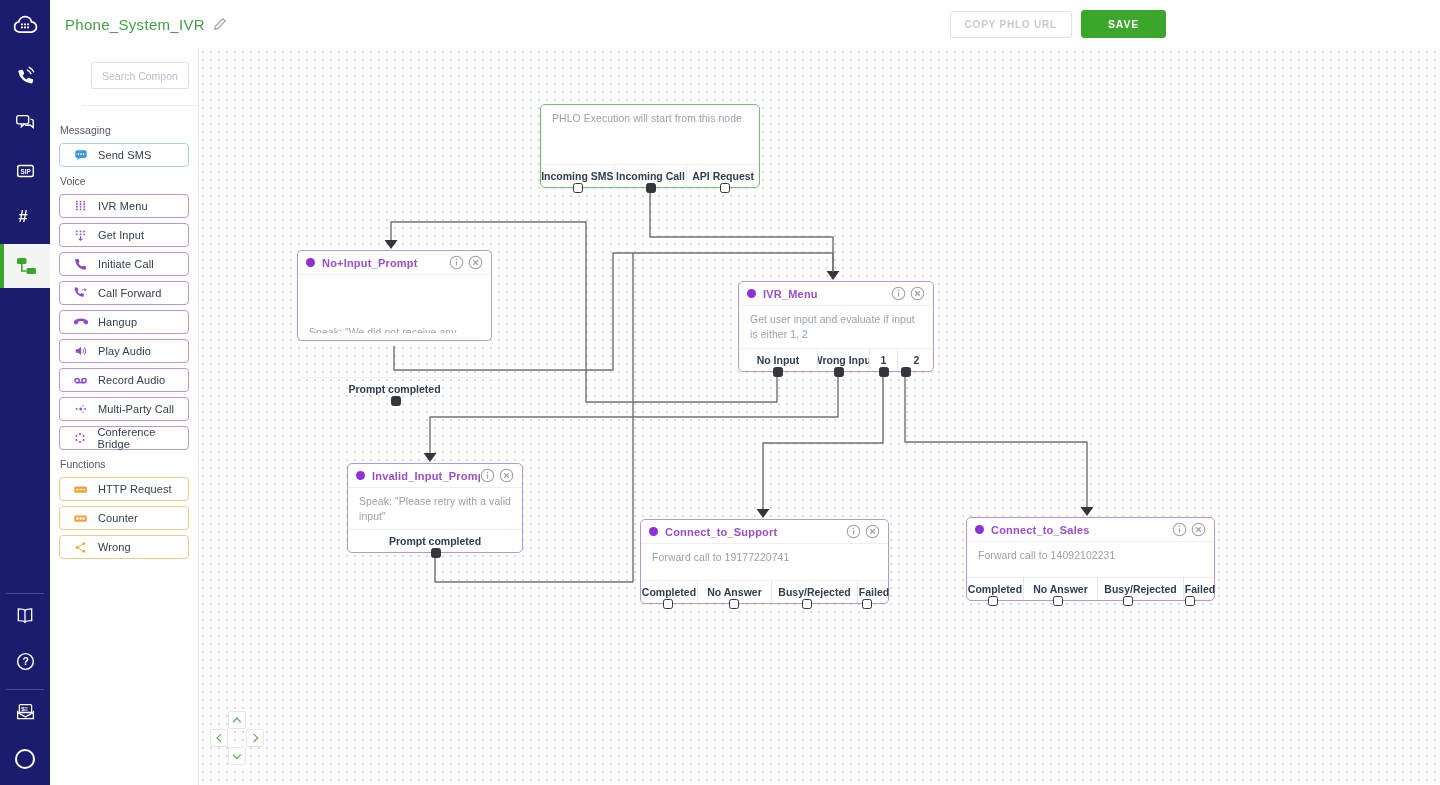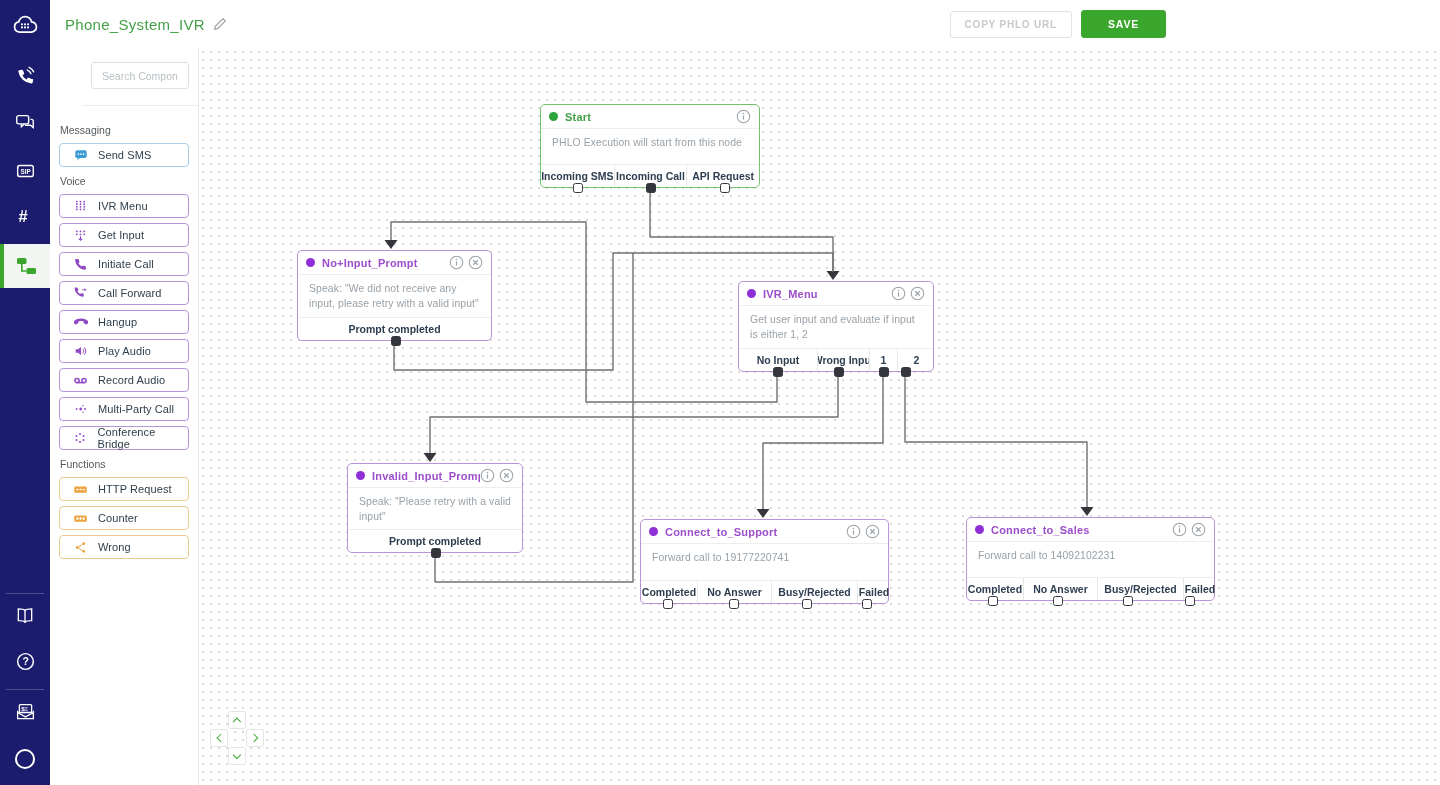--- a/index.html
+++ b/index.html
@@ -339,44 +339,31 @@
     <path d="M384.5,240 L397.5,240 L391,249 Z" fill="#35363c"></path>
     <polyline points="838,373 838,417 430,417 430,454" fill="none" stroke="#6e7072" stroke-width="1.4" stroke-linejoin="round"></polyline>
     <path d="M423.5,453 L436.5,453 L430,462 Z" fill="#35363c"></path>
     <polyline points="883,373 883,443 763,443 763,510" fill="none" stroke="#6e7072" stroke-width="1.4" stroke-linejoin="round"></polyline>
     <path d="M756.5,509 L769.5,509 L763,518 Z" fill="#35363c"></path>
     <polyline points="905,373 905,442 1087,442 1087,508" fill="none" stroke="#6e7072" stroke-width="1.4" stroke-linejoin="round"></polyline>
     <path d="M1080.5,507 L1093.5,507 L1087,516 Z" fill="#35363c"></path>
   </svg>
 <div id="flow-layer">
     <div class="flow-node theme-green" style="left: 540px; top: 104px; width: 220px; height: 84px;">
-      <div class="node-header">
-        <span class="node-dot"></span>
-        <span class="node-title">Start</span>
-        <span class="node-hicons">
-          <span>
-            <svg width="15" height="15" viewBox="0 0 16 16">
-              <circle cx="8" cy="8" r="6.7" fill="none" stroke="#9aa1a7" stroke-width="1.1"></circle>
-              <circle cx="8" cy="4.8" r=".85" fill="#9aa1a7"></circle>
-              <rect x="7.35" y="6.6" width="1.3" height="4.6" rx=".6" fill="#9aa1a7"></rect>
-            </svg>
-          </span>
-        </span>
-      </div>
       <div class="node-body" style="white-space: nowrap;">PHLO Execution will start from this node</div>
       <div class="node-footer" style="grid-template-columns: 1fr 1fr 1fr;">
         <div class="foot-cell">Incoming SMS</div>
         <div class="foot-cell">Incoming Call</div>
         <div class="foot-cell">API Request</div>
         <span class="connector" style="left: 36.5px;"></span>
         <span class="connector connected" style="left: 110px;"></span>
         <span class="connector" style="left: 183.5px;"></span>
       </div>
     </div>
-    <div class="flow-node" style="left: 297px; top: 250px; width: 195px; height: 91px;">
+    <div class="flow-node" style="left: 297px; top: 250px; width: 195px; height: 91px; gap: 44px;">
       <div class="node-header">
         <span class="node-dot"></span>
         <span class="node-title">No+Input_Prompt</span>
         <span class="node-hicons">
           <span>
             <svg width="15" height="15" viewBox="0 0 16 16">
               <circle cx="8" cy="8" r="6.7" fill="none" stroke="#9aa1a7" stroke-width="1.1"></circle>
               <circle cx="8" cy="4.8" r=".85" fill="#9aa1a7"></circle>
               <rect x="7.35" y="6.6" width="1.3" height="4.6" rx=".6" fill="#9aa1a7"></rect>
             </svg>

